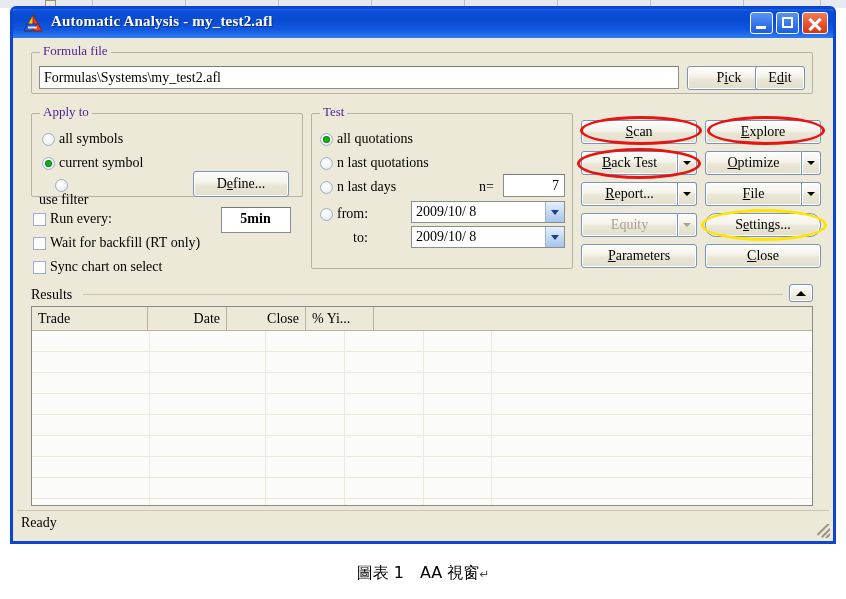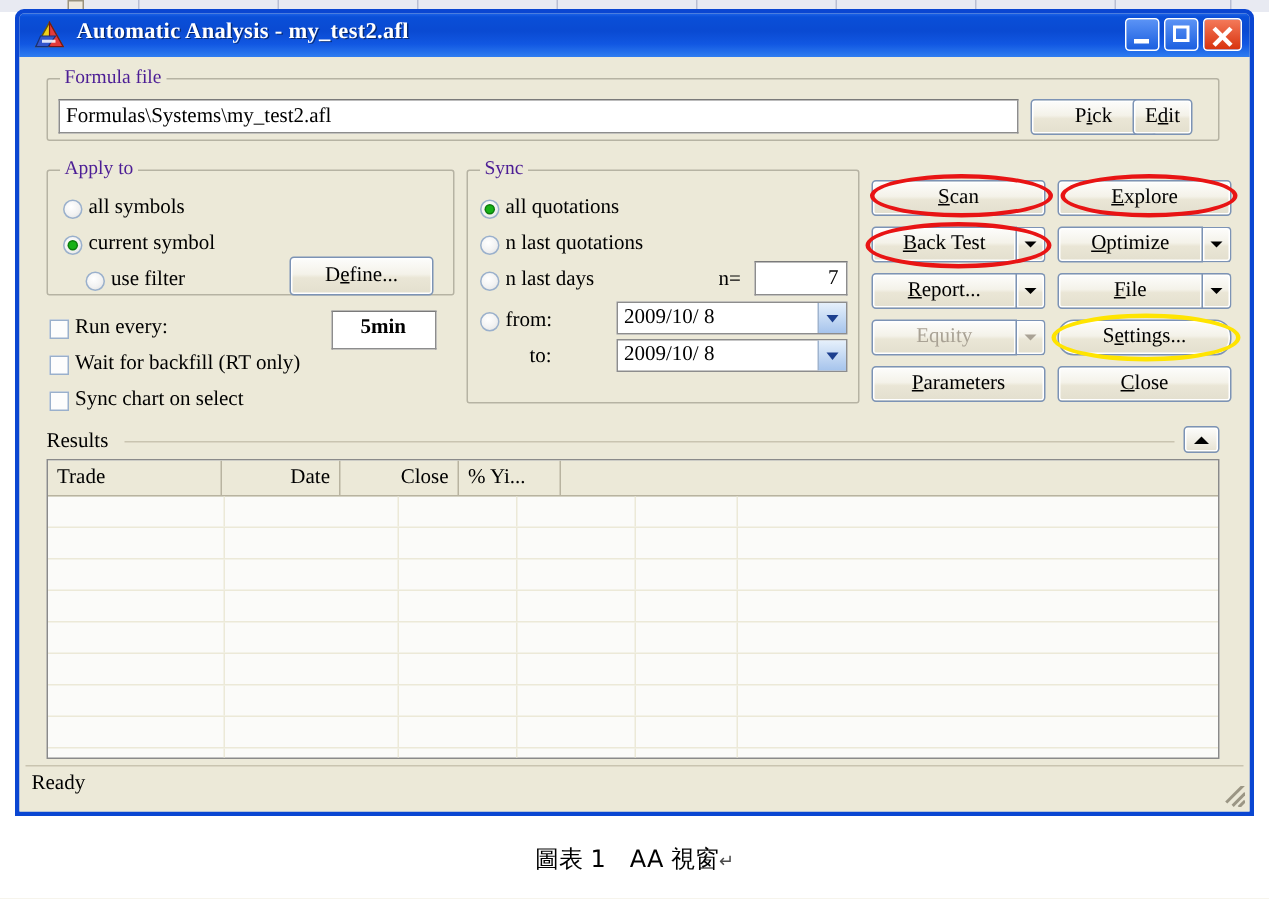--- a/index.html
+++ b/index.html
@@ -157,55 +157,55 @@
       </div>
     </div>
 
     <div class="client">
 
       <div class="group" style="left:18px;top:14px;width:782px;height:42px;">
         <div class="glabel">Formula file</div>
       </div>
       <div class="txtin" style="left:26px;top:28px;width:640px;height:23px;">Formulas\Systems\my_test2.afl</div>
       <div class="btn" style="left:674px;top:28px;width:84px;height:24px;">P<u>i</u>ck</div>
-      <div class="btn" style="left:742px;top:28px;width:40px;height:24px;">E<u>d</u>it</div>
+      <div class="btn" style="left:742px;top:28px;width:50px;height:24px;">E<u>d</u>it</div>
 
       <div class="group" style="left:18px;top:75px;width:272px;height:84px;">
         <div class="glabel">Apply to</div>
       </div>
       <div class="radio" style="left:29px;top:93px;">
         <span class="dot"></span>
         <span>all symbols</span>
       </div>
       <div class="radio on" style="left:29px;top:117px;">
         <span class="dot"></span>
         <span>current symbol</span>
       </div>
-      <div class="radio" style="left:44px;top:141px;">
+      <div class="radio" style="left:26px;top:141px;flex-direction:column;">
         <span class="dot"></span>
         <span>use filter</span>
       </div>
       <div class="btn" style="left:180px;top:133px;width:96px;height:26px;">D<u>e</u>fine...</div>
 
       <div class="check" style="left:20px;top:173px;">
         <span class="box"></span>
         <span>Run every:</span>
       </div>
       <div class="txtin" style="left:208px;top:169px;width:70px;height:26px;text-align:center;padding-right:5px;font-weight:bold;">5min</div>
       <div class="check" style="left:20px;top:197px;">
         <span class="box"></span>
         <span>Wait for backfill (RT only)</span>
       </div>
       <div class="check" style="left:20px;top:221px;">
         <span class="box"></span>
         <span>Sync chart on select</span>
       </div>
 
       <div class="group" style="left:298px;top:75px;width:262px;height:156px;">
-        <div class="glabel">Sync</div>
+        <div class="glabel">Test</div>
       </div>
       <div class="radio on" style="left:307px;top:93px;">
         <span class="dot"></span>
         <span>all quotations</span>
       </div>
       <div class="radio" style="left:307px;top:117px;">
         <span class="dot"></span>
         <span>n last quotations</span>
       </div>
       <div class="radio" style="left:307px;top:141px;">

